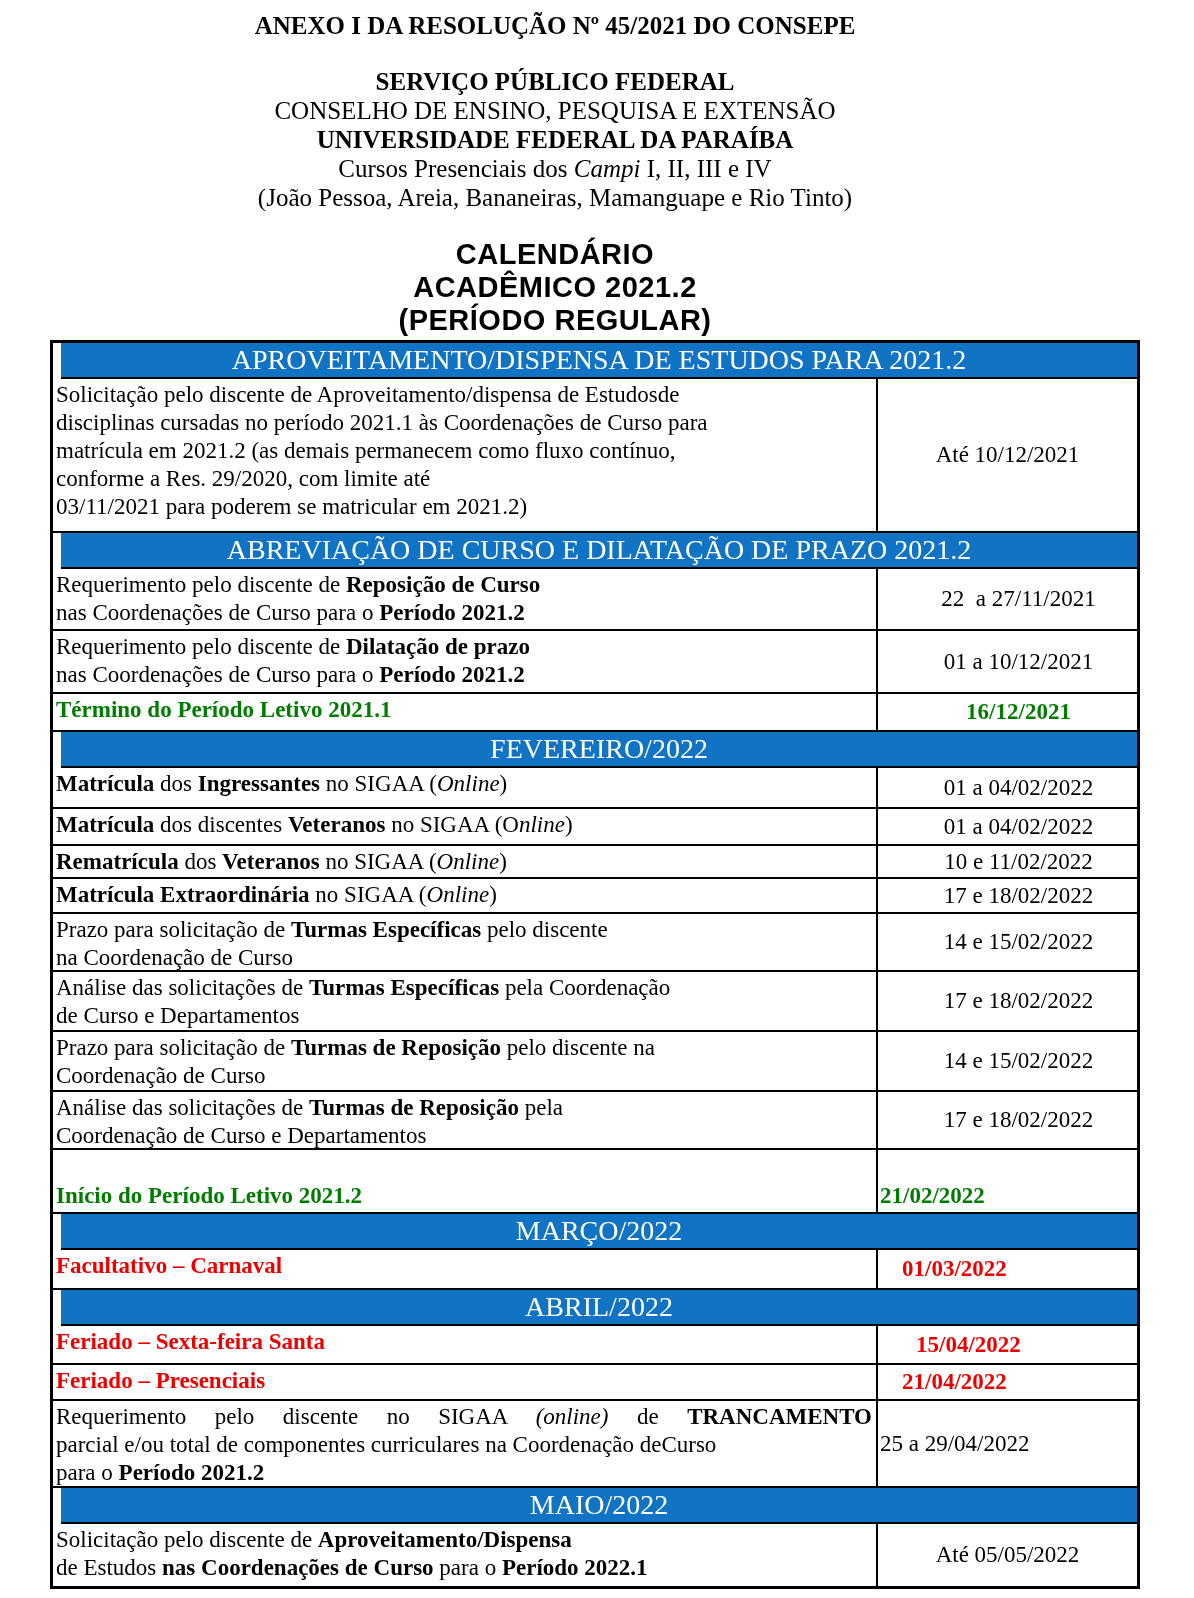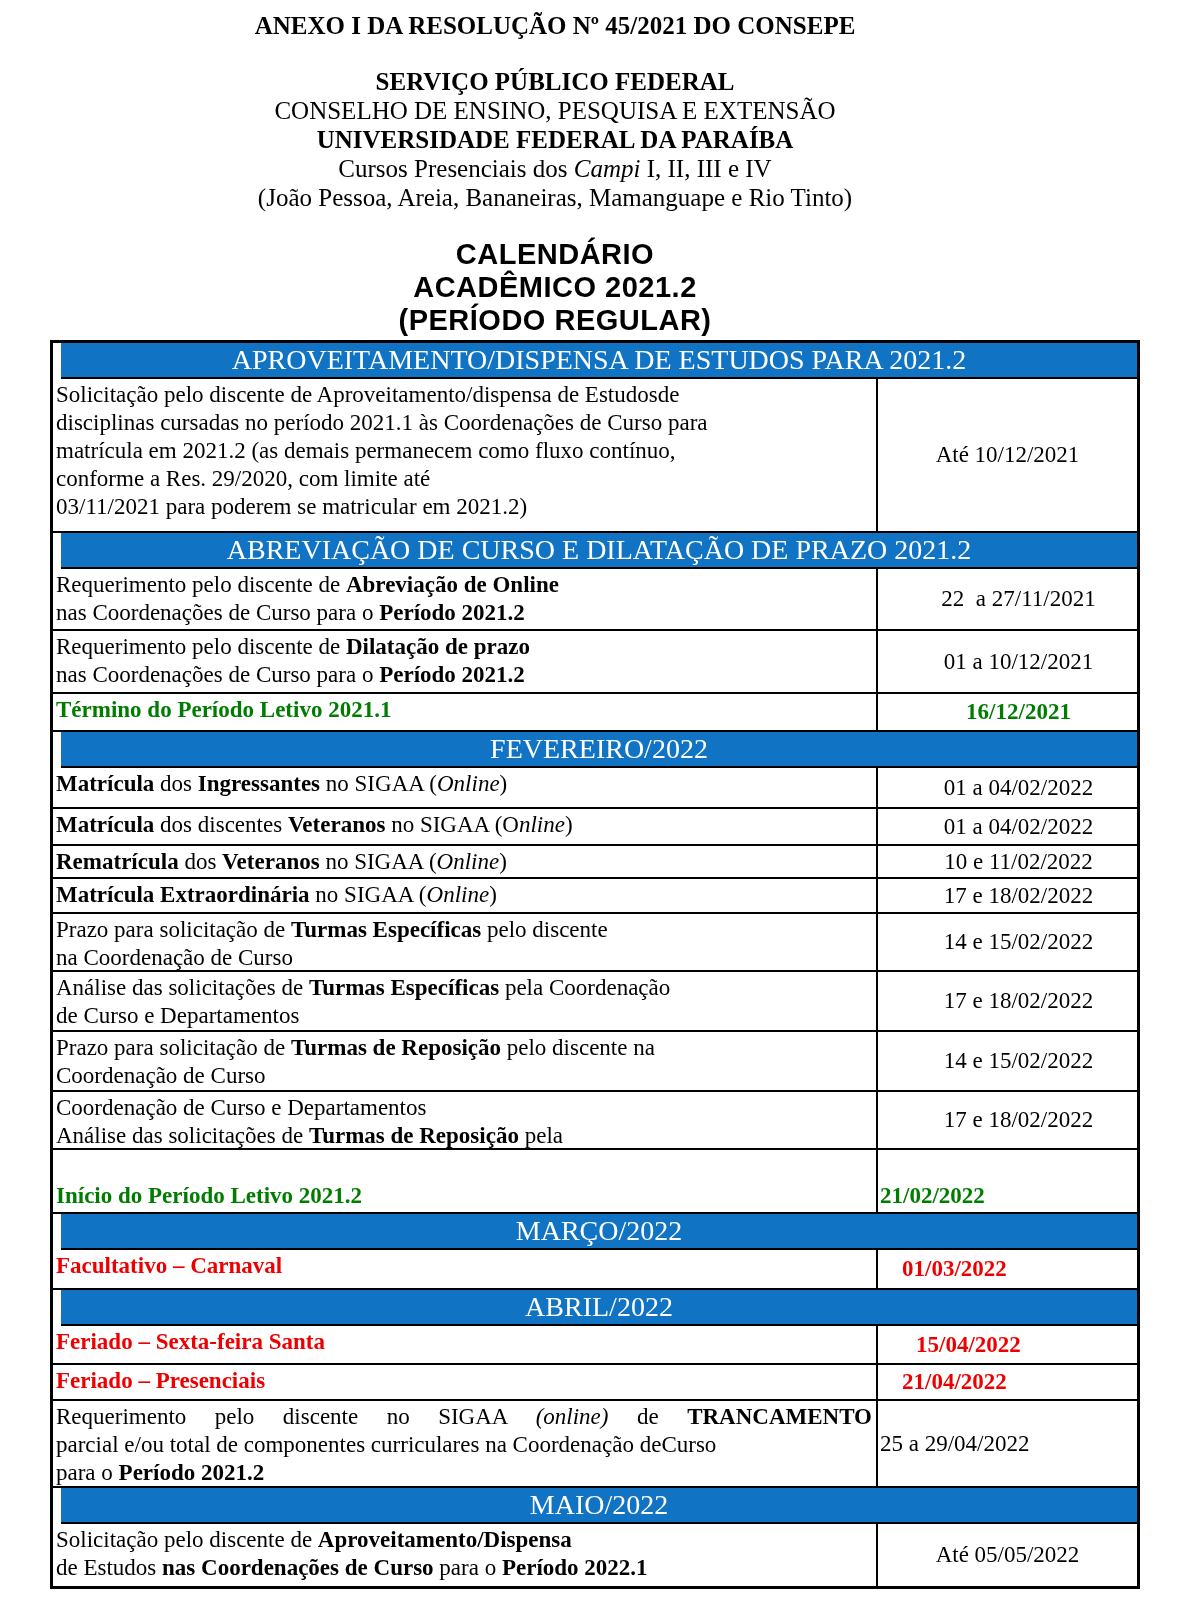--- a/index.html
+++ b/index.html
@@ -123,21 +123,21 @@
           <div class="dline"><span>conforme a Res. 29/2020, com limite até</span></div>
           <div class="dline"><span>03/11/2021 para poderem se matricular em 2021.2)</span></div>
         </div>
         <div class="cell-date da-center dv-middle">
           <span class="date-text">Até 10/12/2021</span>
         </div>
       </div>
       <div class="srow">ABREVIAÇÃO DE CURSO E DILATAÇÃO DE PRAZO 2021.2</div>
       <div class="trow" style="height: 62px;">
         <div class="cell-desc">
-          <div class="dline"><span>Requerimento pelo discente de </span><span style="font-weight: bold;">Abreviação de Online</span></div>
+          <div class="dline"><span>Requerimento pelo discente de </span><span style="font-weight: bold;">Reposição de Curso</span></div>
           <div class="dline"><span>nas Coordenações de Curso para o </span><span style="font-weight: bold;">Período 2021.2</span></div>
         </div>
         <div class="cell-date da-center dv-top">
           <span class="date-text">22  a 27/11/2021</span>
         </div>
       </div>
       <div class="trow" style="height: 63px;">
         <div class="cell-desc">
           <div class="dline"><span>Requerimento pelo discente de </span><span style="font-weight: bold;">Dilatação de prazo</span></div>
           <div class="dline"><span>nas Coordenações de Curso para o </span><span style="font-weight: bold;">Período 2021.2</span></div>
@@ -209,22 +209,22 @@
         <div class="cell-desc">
           <div class="dline"><span>Prazo para solicitação de </span><span style="font-weight: bold;">Turmas de Reposição</span><span> pelo discente na</span></div>
           <div class="dline"><span>Coordenação de Curso</span></div>
         </div>
         <div class="cell-date da-center dv-top">
           <span class="date-text">14 e 15/02/2022</span>
         </div>
       </div>
       <div class="trow" style="height: 58px;">
         <div class="cell-desc">
+          <div class="dline"><span>Análise das solicitações de </span><span style="font-weight: bold;">Turmas de Reposição</span><span> pela</span></div>
           <div class="dline"><span>Coordenação de Curso e Departamentos</span></div>
-          <div class="dline"><span>Análise das solicitações de </span><span style="font-weight: bold;">Turmas de Reposição</span><span> pela</span></div>
         </div>
         <div class="cell-date da-center dv-top">
           <span class="date-text">17 e 18/02/2022</span>
         </div>
       </div>
       <div class="trow row-green vbottom" style="height: 64px;">
         <div class="cell-desc">
           <div class="dline"><span style="font-weight: bold;">Início do Período Letivo 2021.2</span></div>
         </div>
         <div class="cell-date da-left dv-bottom">

